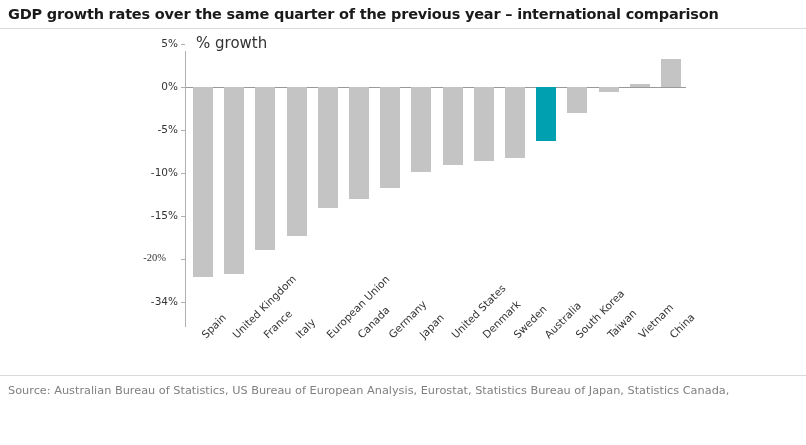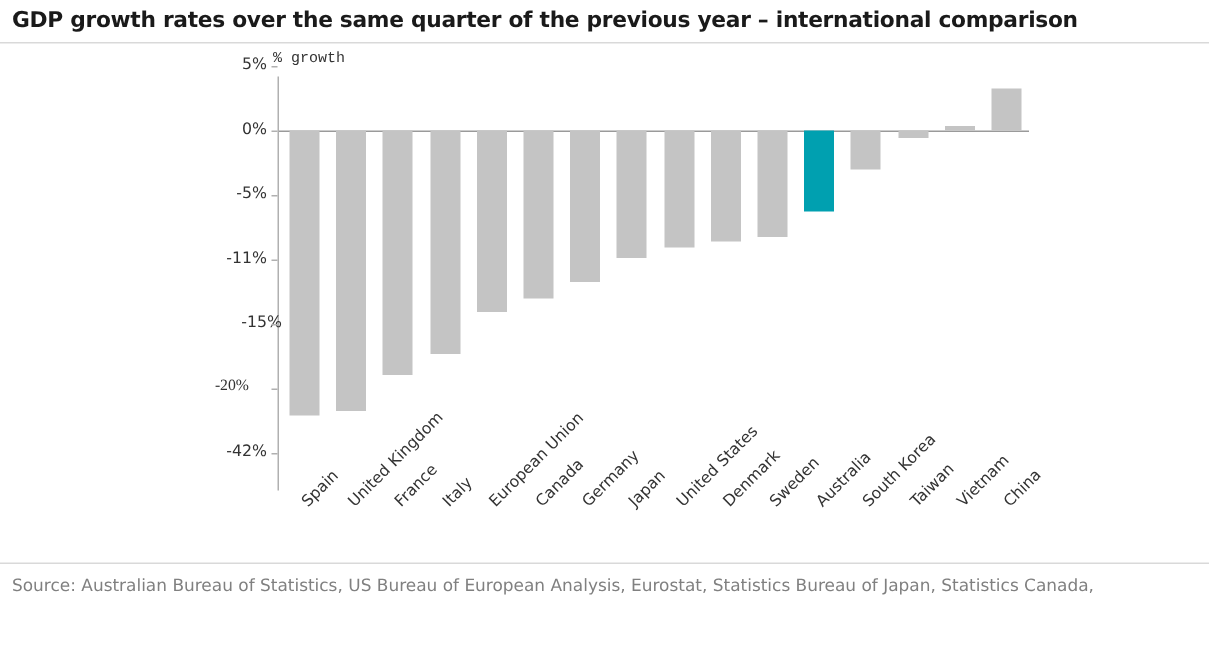--- a/index.html
+++ b/index.html
@@ -43,25 +43,24 @@
   #plot-wrap {
     position: absolute;
     left: 0;
     top: 30px;
     width: 806px;
     height: 340px;
   }
   
   .ylabel {
     position: absolute;
-    left: 182px;
+    left: 196px;
     top: 4px;
-    font-size: 10px;
+    font-size: 15px;
     color: #333333;
-    font-family: Liberation Mono, monospace;
   }
   .ytick {
     position: absolute;
     width: 36px;
     text-align: right;
     font-size: 10.5px;
     color: #333333;
   }
   .tick-mark {
     position: absolute;
@@ -136,27 +135,27 @@
     <div class="ylabel">% growth</div>
     <div class="axis-v"></div>
     <div class="axis-zero"></div>
     <div id="yticks">
         <div class="ytick" style="left: 142px; top: 7px;">5%</div>
         <div class="tick-mark" style="left: 181px; top: 14px;"></div>
         <div class="ytick" style="left: 142px; top: 50px;">0%</div>
         <div class="tick-mark" style="left: 181px; top: 57px;"></div>
         <div class="ytick" style="left: 142px; top: 93px;">-5%</div>
         <div class="tick-mark" style="left: 181px; top: 100px;"></div>
-        <div class="ytick" style="left: 142px; top: 136px;">-11%</div>
+        <div class="ytick" style="left: 142px; top: 136px;">-10%</div>
         <div class="tick-mark" style="left: 181px; top: 143px;"></div>
-        <div class="ytick" style="left: 152px; top: 179px;">-15%</div>
+        <div class="ytick" style="left: 142px; top: 179px;">-15%</div>
         <div class="tick-mark" style="left: 181px; top: 186px;"></div>
         <div class="ytick" style="left: 130px; top: 222px; font-family: Liberation Serif, serif;">-20%</div>
         <div class="tick-mark" style="left: 181px; top: 229px;"></div>
-        <div class="ytick" style="left: 142px; top: 265px;">-42%</div>
+        <div class="ytick" style="left: 142px; top: 265px;">-34%</div>
         <div class="tick-mark" style="left: 181px; top: 272px;"></div>
       </div>
     <div class="bars" id="bars">
         <div class="bar" title="Spain: -22.1%" style="left: 7px; top: 57px; height: 190.06px; background: rgb(196, 196, 196);"></div>
         <div class="bar" title="United Kingdom: -21.7%" style="left: 38.2px; top: 57px; height: 186.62px; background: rgb(196, 196, 196);"></div>
         <div class="bar" title="France: -19%" style="left: 69.4px; top: 57px; height: 163.4px; background: rgb(196, 196, 196);"></div>
         <div class="bar" title="Italy: -17.3%" style="left: 100.6px; top: 57px; height: 148.78px; background: rgb(196, 196, 196);"></div>
         <div class="bar" title="European Union: -14.1%" style="left: 131.8px; top: 57px; height: 121.26px; background: rgb(196, 196, 196);"></div>
         <div class="bar" title="Canada: -13%" style="left: 163px; top: 57px; height: 111.8px; background: rgb(196, 196, 196);"></div>
         <div class="bar" title="Germany: -11.7%" style="left: 194.2px; top: 57px; height: 100.62px; background: rgb(196, 196, 196);"></div>

